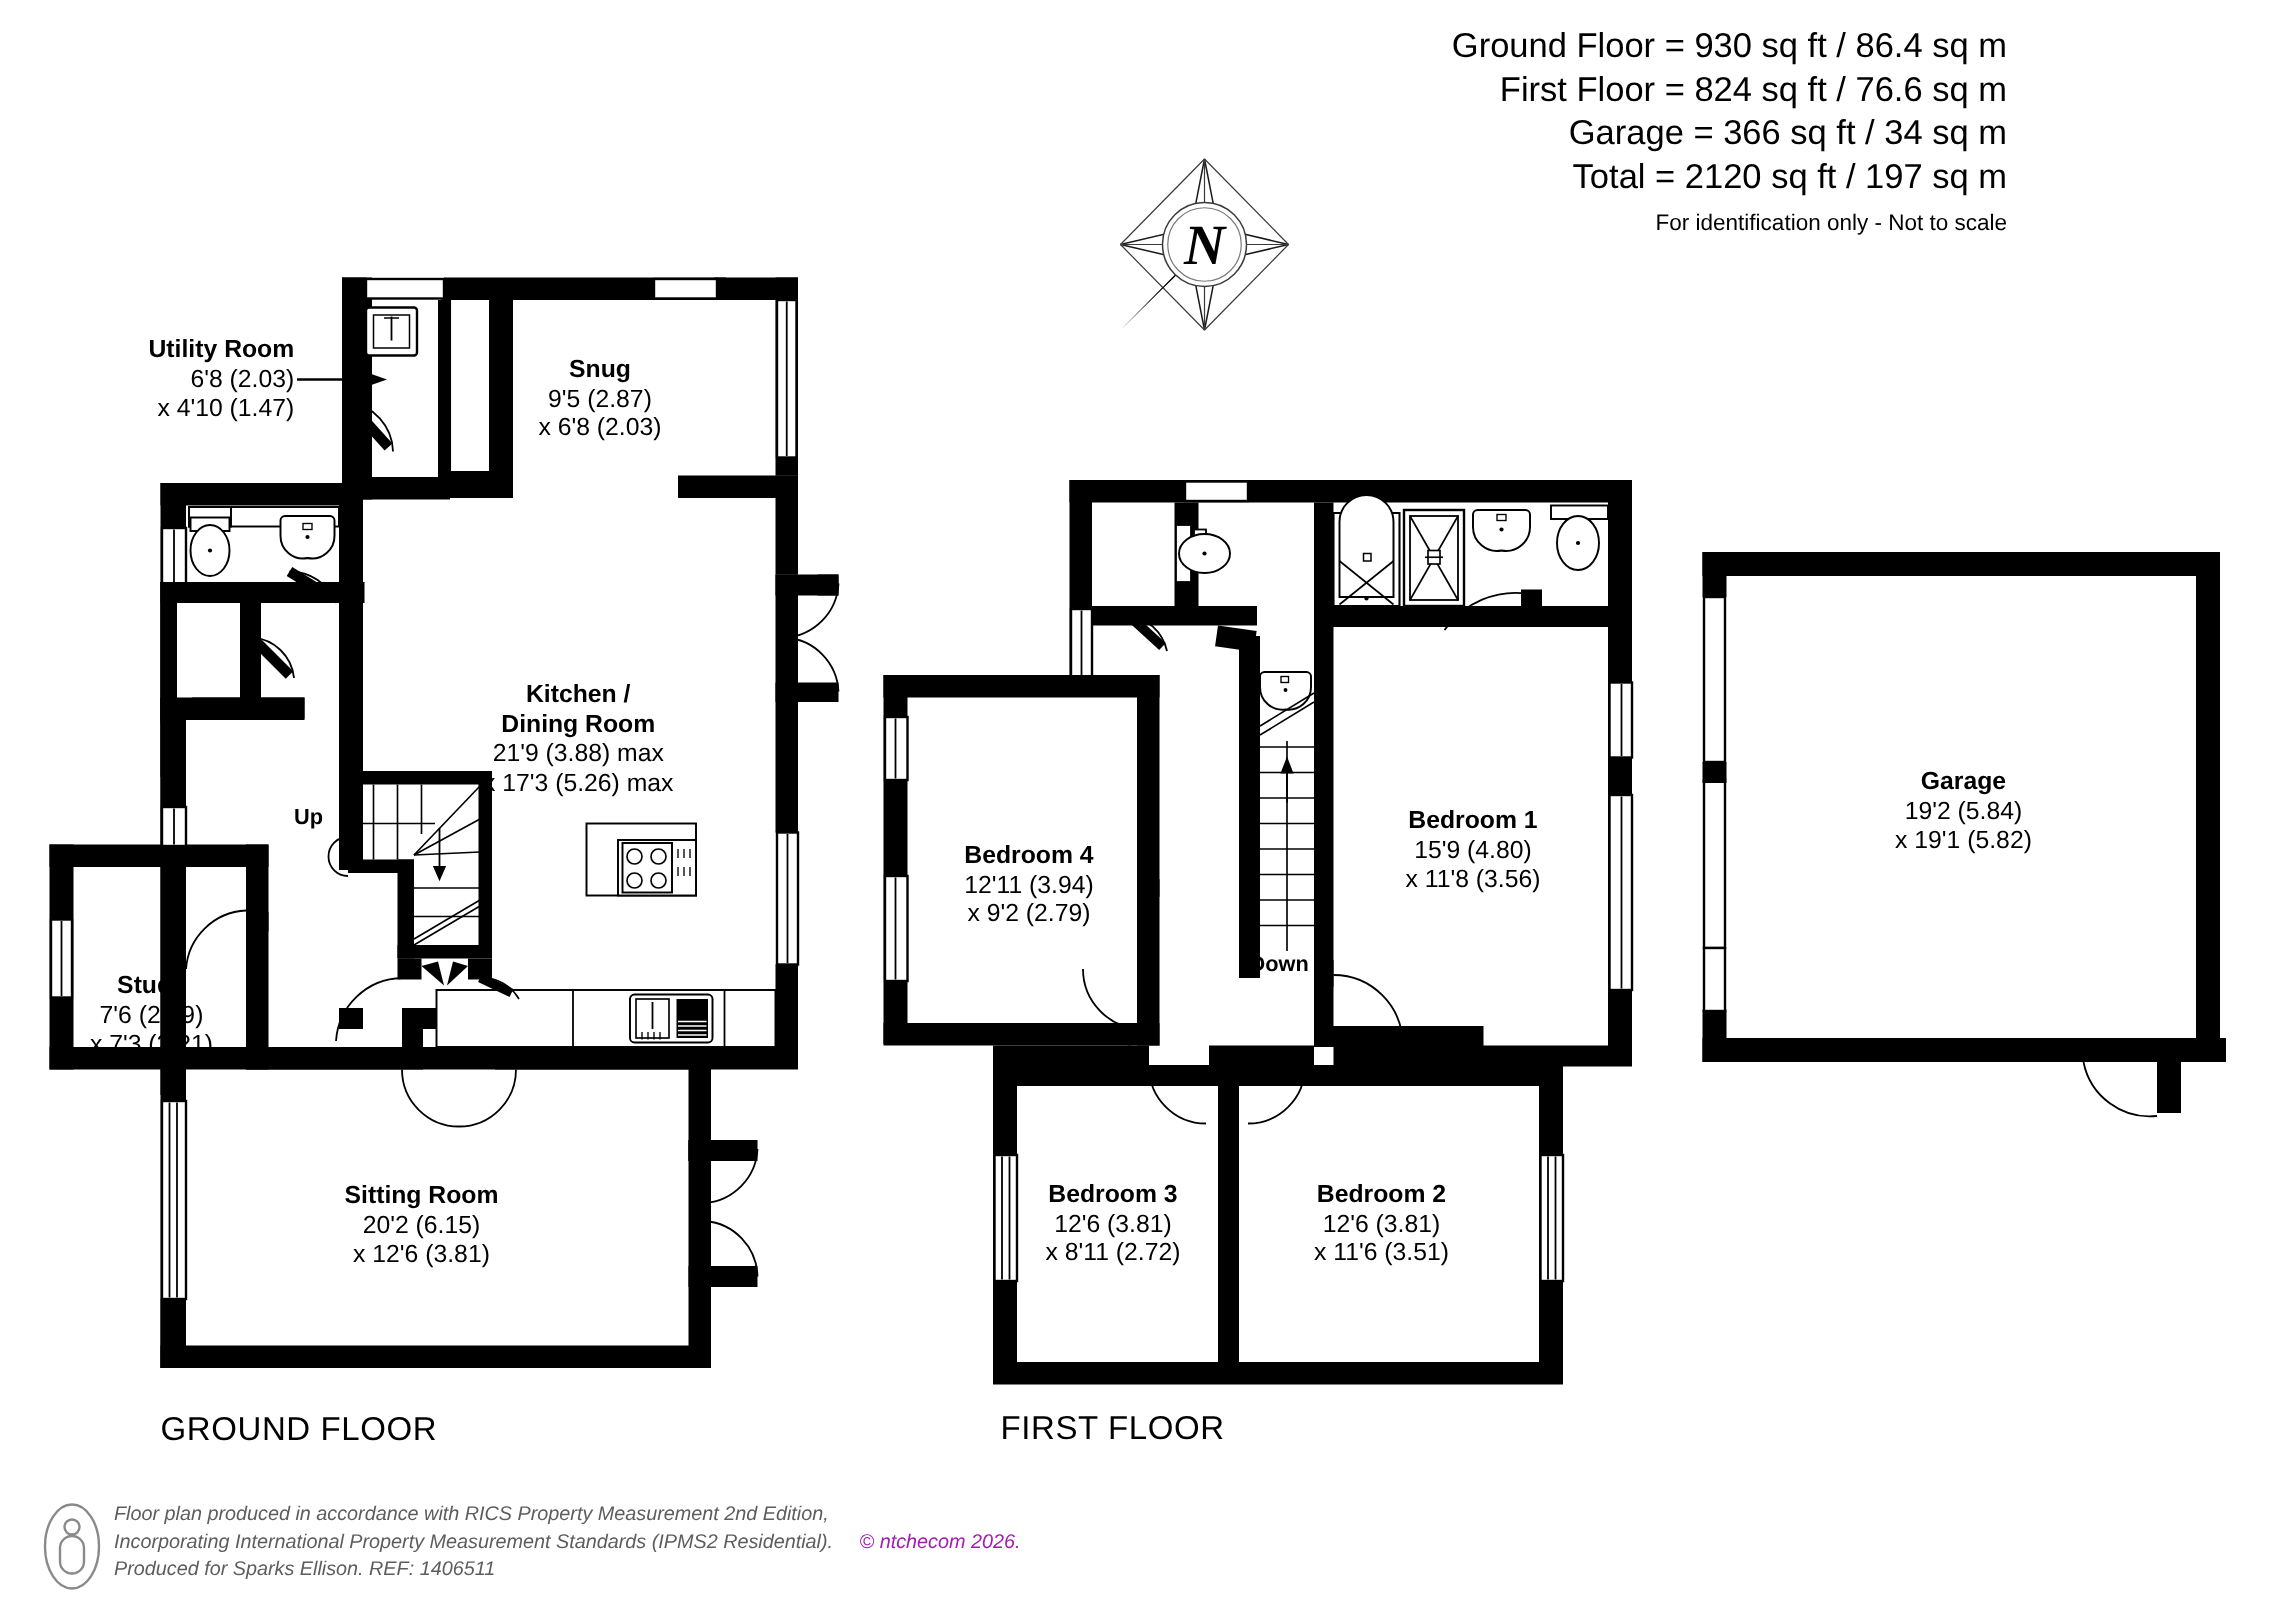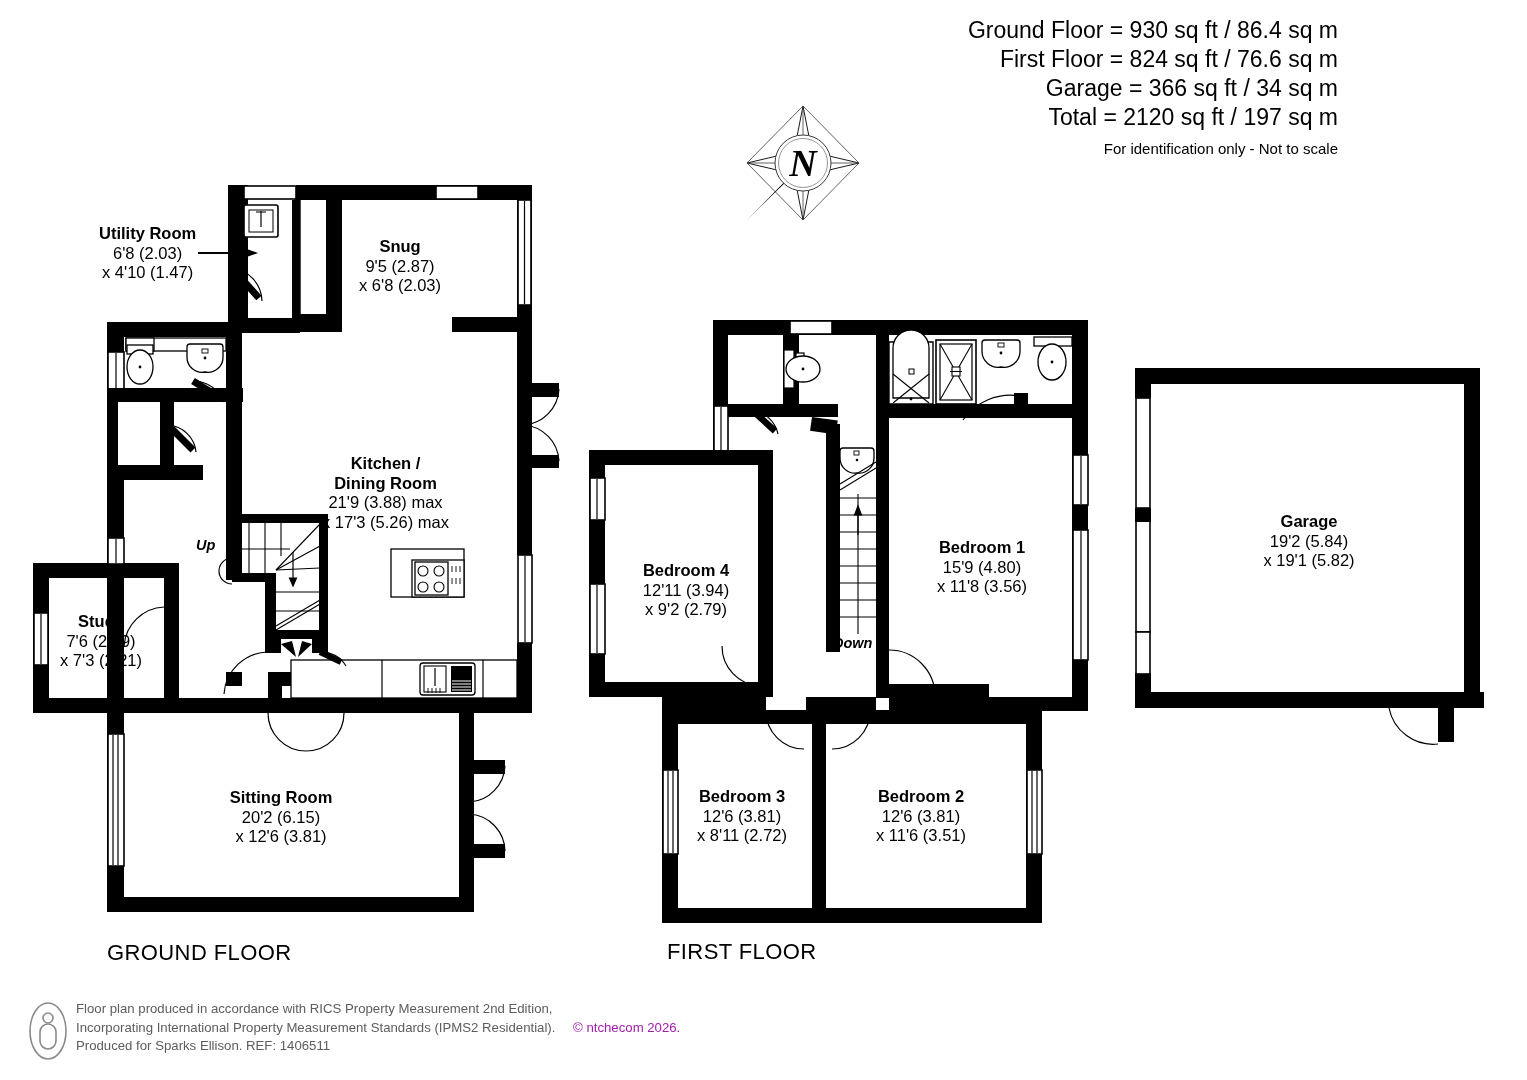--- a/index.html
+++ b/index.html
@@ -17,28 +17,28 @@
 
   
   .floor-caption{position:absolute;font-size:22px;font-weight:normal;letter-spacing:0.4px;}
   #caption-ground{left:107px;top:940px;}
   #caption-first{left:667px;top:939px;}
 
   
   .room-label{position:absolute;text-align:center;line-height:19.5px;}
   .room-label .nm{font-size:16.5px;font-weight:bold;display:block;white-space:nowrap;}
   .room-label .dm{font-size:16.5px;display:block;white-space:nowrap;}
-  .room-label.left{text-align:center;}
-  .tiny-note{position:absolute;font-size:14.5px;font-weight:bold;font-style:italic;}
+  .room-label.left{text-align:right;}
+  .tiny-note{position:absolute;font-size:14.5px;font-weight:bold;}
 
   
   #plan{position:absolute;left:0;top:0;}
 
   
-  #footer{position:absolute;left:28px;top:998px;width:760px;height:72px;}
+  #footer{position:absolute;left:28px;top:998px;width:760px;height:72px;font-style:italic;}
   #footer .ftxt{position:absolute;left:48px;top:2px;font-size:13.2px;line-height:18.6px;color:#5d5d5d;}
   #footer .copy{color:#a21caf;}
   #person-icon{position:absolute;left:0px;top:3px;width:40px;height:60px;}
 </style>
 </head>
 <body>
 
 <div class="root">
 
   <div id="area-summary">
@@ -544,21 +544,21 @@
     <span class="dm">x 6'8 (2.03)</span>
   </div>
 
   <div class="room-label" style="left:278px;top:414px;width:215px;margin-top:40px;">
     <span class="nm">Kitchen /</span>
     <span class="nm">Dining Room</span>
     <span class="dm">21'9 (3.88) max</span>
     <span class="dm">x 17'3 (5.26) max</span>
   </div>
 
-  <div class="room-label" style="left:21px;top:612px;width:160px;">
+  <div class="room-label" style="left:21px;top:648px;width:160px;">
     <span class="nm">Study</span>
     <span class="dm">7'6 (2.29)</span>
     <span class="dm">x 7'3 (2.21)</span>
   </div>
 
   <div class="room-label" style="left:196px;top:788px;width:170px;">
     <span class="nm">Sitting Room</span>
     <span class="dm">20'2 (6.15)</span>
     <span class="dm">x 12'6 (3.81)</span>
   </div>

